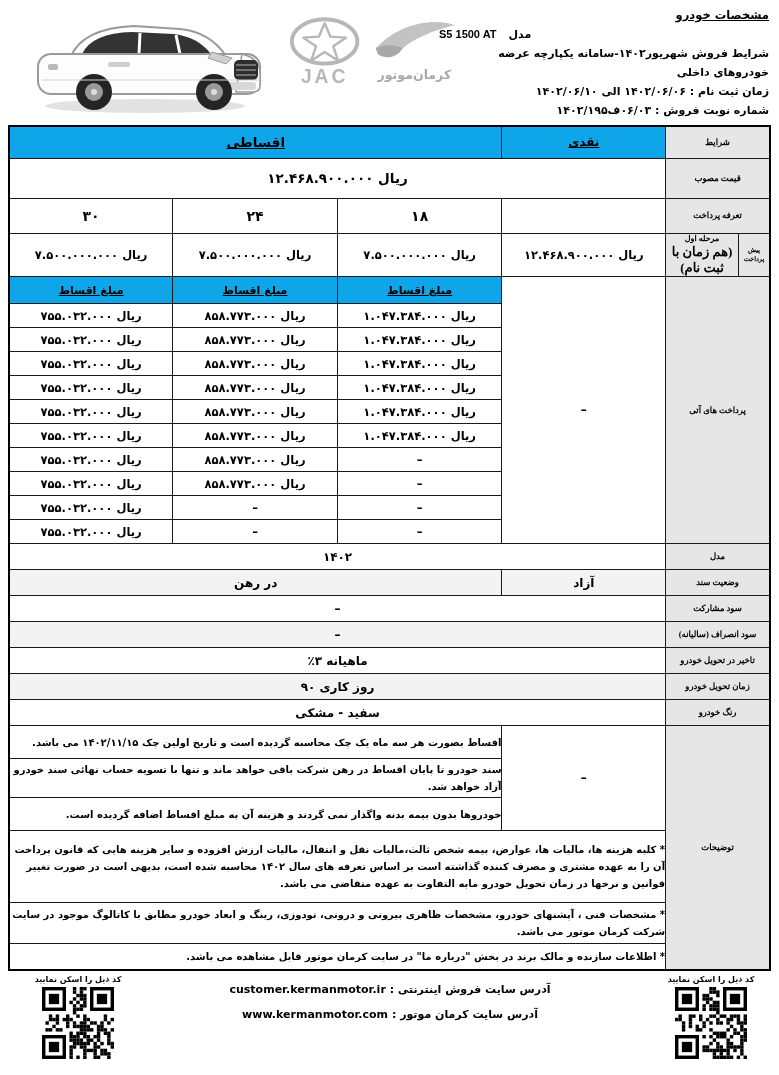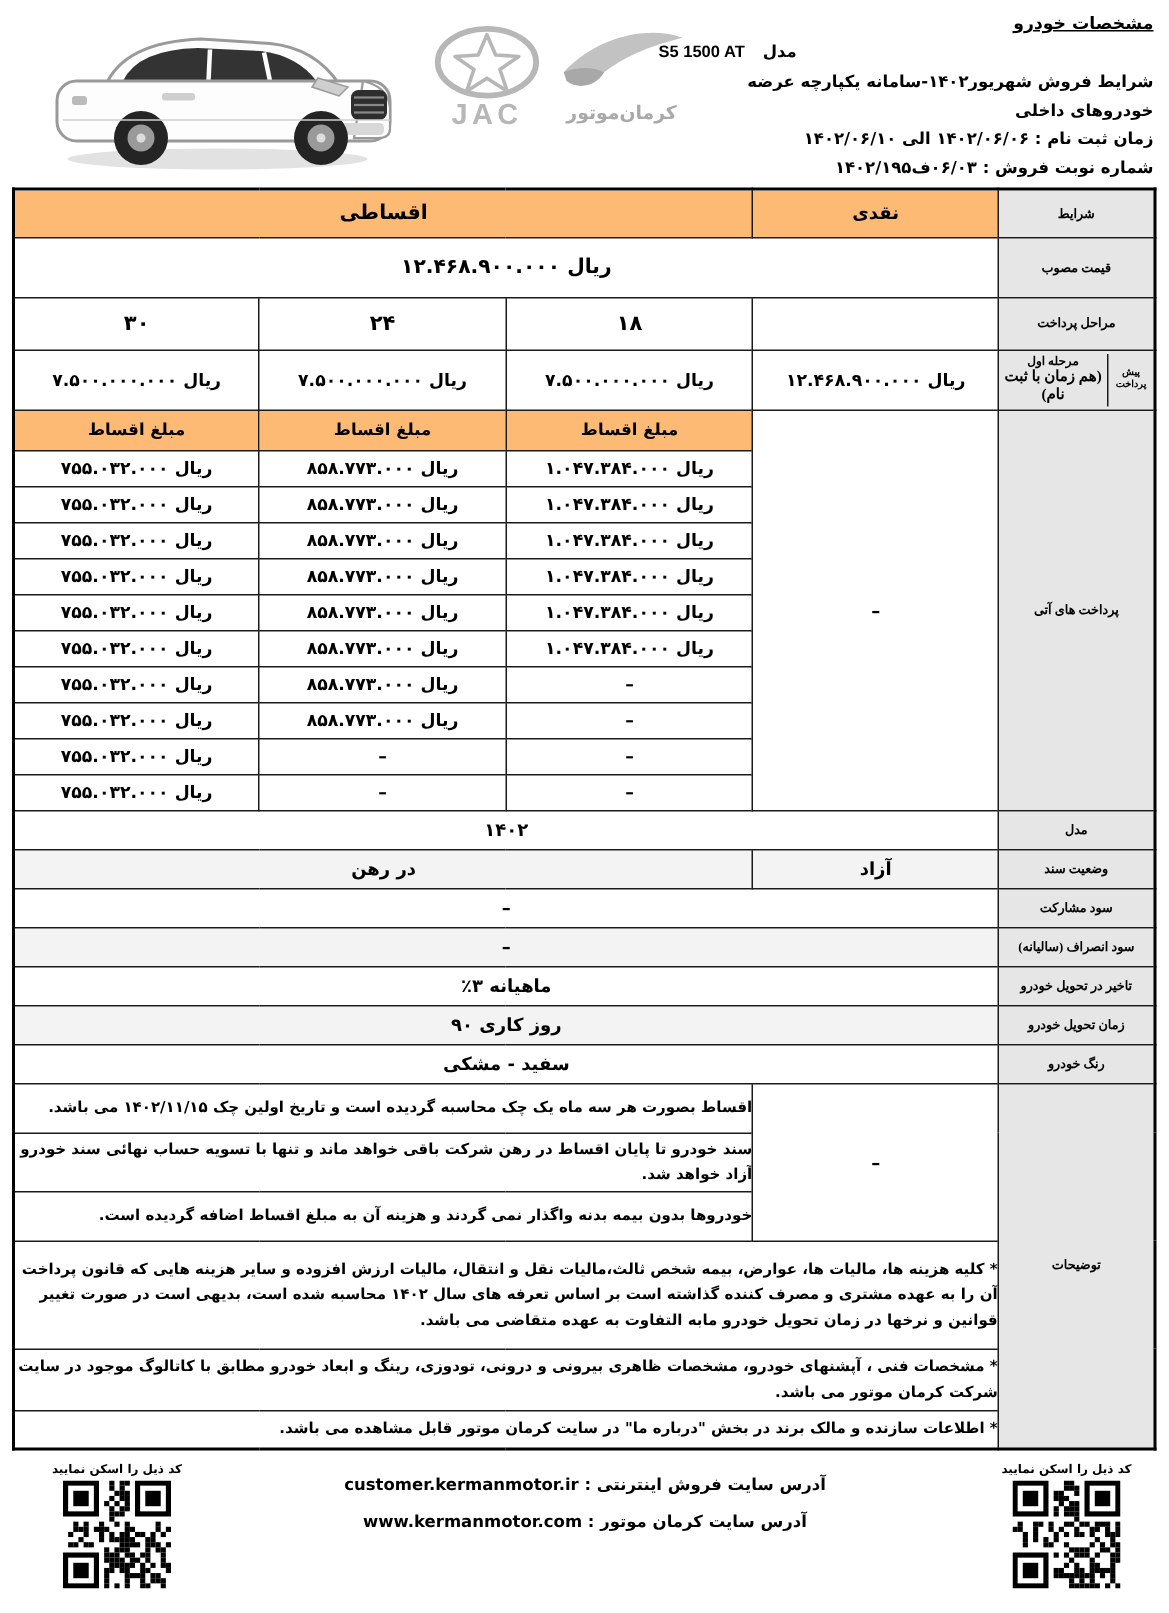--- a/index.html
+++ b/index.html
@@ -16,30 +16,30 @@
   
   .table-wrap{position:absolute;top:125px;right:8px;}
   table{border-collapse:collapse;table-layout:fixed;width:763px;border:2px solid #000;}
   td{border:1px solid #1a1a1a;overflow:hidden;padding:0 2px;vertical-align:middle;}
   .lab{background:#e6e6e6;font-size:8.5px;font-weight:bold;text-align:center;line-height:1.25;font-family:Liberation Serif, serif;}
   .val{font-weight:bold;text-align:center;font-size:12px;}
   .big{font-size:13.5px;}
   .term{font-size:14px;}
   .amount{font-size:11.5px;white-space:nowrap;}
   .amh{font-size:11px;}
-  .gray{background:#fdba74;}
+  .gray{background:#0ea5e9;text-decoration:underline;}
   .shade{background:#f3f3f3;}
   .ltr{direction:ltr;}
   .p0{padding:0;}
   .note{font-size:10px;font-weight:bold;text-align:right;padding:2px 0;line-height:1.7;}
   .split{display:flex;height:100%;}
   .split-outer{width:30px;border-left:1px solid #1a1a1a;display:flex;align-items:center;justify-content:center;
                font-size:6.5px;font-weight:bold;text-align:center;line-height:1.3;}
   .split-inner{flex:1;display:flex;flex-direction:column;justify-content:center;font-size:8px;font-weight:bold;text-align:center;}
-  .split-inner .sub{font-size:10px;}
+  .split-inner .sub{font-size:13px;}
   tr.h32{height:32px}tr.h40{height:40px}tr.h35{height:35px}tr.h27{height:27px}
   tr.h24{height:24px}tr.h26{height:26px}tr.h33{height:33px}tr.h72{height:72px}tr.h41{height:41px}
   
   .footer{position:absolute;top:973px;left:0;width:779px;height:102px;}
   .qr-block{position:absolute;top:2px;width:120px;text-align:center;font-weight:bold;}
   .qr-block.right{right:8px;} .qr-block.left{left:18px;}
   .scan-cap{font-size:8px;margin-bottom:3px;}
   .qr{width:72px;height:72px;margin:0 auto;}
   .qr-name{font-size:8.5px;margin-top:17px;}
   .footer-center{position:absolute;top:4px;left:180px;width:420px;text-align:center;
@@ -115,21 +115,21 @@
       <td class="val gray">نقدی</td>
       <td class="val gray big" colspan="3">اقساطی</td>
     </tr>
 
     <tr class="h40">
       <td class="lab">قیمت مصوب</td>
       <td class="val big ltr" colspan="4">۱۲.۴۶۸.۹۰۰.۰۰۰ ریال</td>
     </tr>
 
     <tr class="h35">
-      <td class="lab">مراحل پرداخت</td>
+      <td class="lab">تعرفه پرداخت</td>
       <td></td>
       <td class="val term">۱۸</td>
       <td class="val term">۲۴</td>
       <td class="val term">۳۰</td>
     </tr>
 
     <tr class="h40">
       <td class="lab p0">
         <div class="split">
           <div class="split-outer">پیش پرداخت</div>

